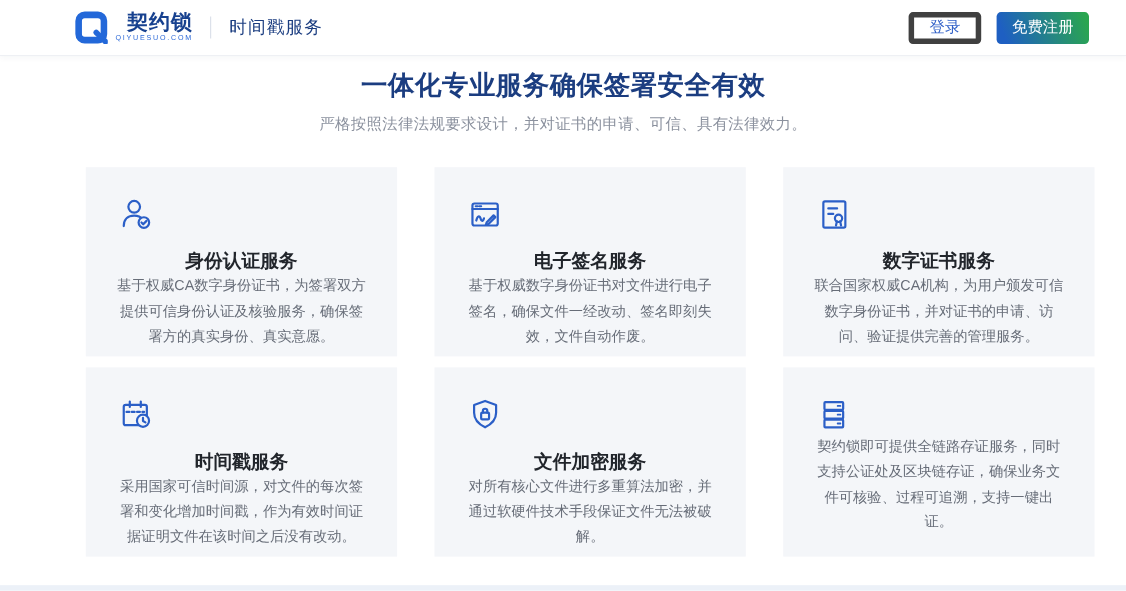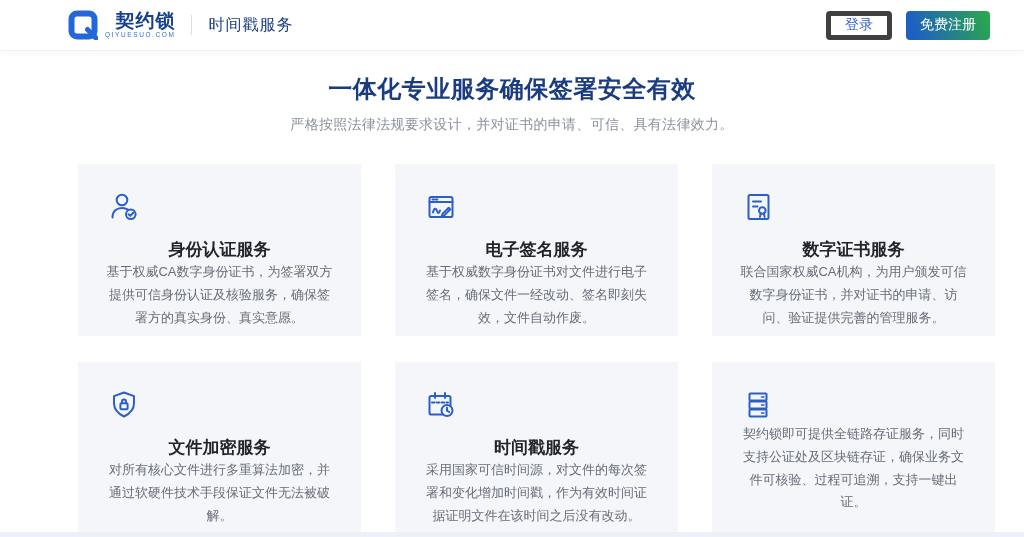--- a/index.html
+++ b/index.html
@@ -38,34 +38,34 @@
     margin-right: 14px;
   }
   .btn-register {
     width: 84px; border: none; color: #ffffff;
     background: linear-gradient(70deg, #1e5fc2 10%, #2aa64f 95%);
   }
 
   
   .hero { text-align: center; }
   .hero-title {
-    margin-top: 22px;
+    margin-top: 10px;
     font-size: 24px; font-weight: bold;
     color: #1b3d80; letter-spacing: 0.5px;
   }
   .hero-subtitle {
     margin-top: 11px;
     font-size: 14px; color: #8b919e; letter-spacing: 0.3px;
   }
 
   
   .services {
     display: grid;
     grid-template-columns: repeat(3, 283px);
-    gap: 26px 34px;
+    gap: 10px 34px;
     margin: 30px 0 0 78px;
   }
   .card {
     width: 283px; height: 172px;
     background: #f4f6f9;
     padding: 25px 28px 0 28px;
   }
   .card-icon { display: block; width: 36px; height: 36px; }
   .card-icon svg { display: block; }
   .card-title {
@@ -148,41 +148,41 @@
           <path d="M20.8,24.3 l-0.8,3.6 M23.8,24.3 l0.8,3.6"></path>
         </svg>
       </span>
       <h3 class="card-title">数字证书服务</h3>
       <p class="card-desc">联合国家权威CA机构，为用户颁发可信数字身份证书，并对证书的申请、访问、验证提供完善的管理服务。</p>
     </div>
 
     <div class="card">
       <span class="card-icon">
         <svg width="36" height="36" viewBox="0 0 36 36" fill="none" stroke="#2b5fc7" stroke-width="2" stroke-linecap="round" stroke-linejoin="round">
-          <path d="M18,5.5 l10,3.6 v7.2 c0,6.6 -4.6,10.6 -10,13.2 c-5.4,-2.6 -10,-6.6 -10,-13.2 v-7.2 z"></path>
-          <rect x="14.4" y="16.2" width="7.2" height="6" rx="1"></rect>
-          <path d="M16,16.2 v-1.6 a2,2 0 0 1 4,0 v1.6"></path>
-        </svg>
-      </span>
-      <h3 class="card-title">文件加密服务</h3>
-      <p class="card-desc">对所有核心文件进行多重算法加密，并通过软硬件技术手段保证文件无法被破解。</p>
-    </div>
-
-    <div class="card">
-      <span class="card-icon">
-        <svg width="36" height="36" viewBox="0 0 36 36" fill="none" stroke="#2b5fc7" stroke-width="2" stroke-linecap="round" stroke-linejoin="round">
           <rect x="6.5" y="9" width="21" height="18.5" rx="1.8"></rect>
           <path d="M12,6 v5 M22,6 v5"></path>
           <path d="M9,15.5 h16" stroke-dasharray="2.6 2.2"></path>
           <circle cx="24" cy="23.5" r="5.5" fill="#f4f6f9"></circle>
           <path d="M24,20.8 v2.9 l2.2,1.3"></path>
         </svg>
       </span>
       <h3 class="card-title">时间戳服务</h3>
       <p class="card-desc">采用国家可信时间源，对文件的每次签署和变化增加时间戳，作为有效时间证据证明文件在该时间之后没有改动。</p>
+    </div>
+
+    <div class="card">
+      <span class="card-icon">
+        <svg width="36" height="36" viewBox="0 0 36 36" fill="none" stroke="#2b5fc7" stroke-width="2" stroke-linecap="round" stroke-linejoin="round">
+          <path d="M18,5.5 l10,3.6 v7.2 c0,6.6 -4.6,10.6 -10,13.2 c-5.4,-2.6 -10,-6.6 -10,-13.2 v-7.2 z"></path>
+          <rect x="14.4" y="16.2" width="7.2" height="6" rx="1"></rect>
+          <path d="M16,16.2 v-1.6 a2,2 0 0 1 4,0 v1.6"></path>
+        </svg>
+      </span>
+      <h3 class="card-title">文件加密服务</h3>
+      <p class="card-desc">对所有核心文件进行多重算法加密，并通过软硬件技术手段保证文件无法被破解。</p>
     </div>
 
     <div class="card">
       <span class="card-icon">
         <svg width="36" height="36" viewBox="0 0 36 36" fill="none" stroke="#2b5fc7" stroke-width="2" stroke-linecap="round" stroke-linejoin="round">
           <rect x="9.5" y="6.5" width="17" height="7" rx="0.8"></rect>
           <rect x="9.5" y="14.5" width="17" height="7" rx="0.8"></rect>
           <rect x="9.5" y="22.5" width="17" height="7" rx="0.8"></rect>
           <path d="M21.5,10 h2.5 M21.5,18 h2.5 M21.5,26 h2.5" stroke-width="1.6"></path>
         </svg>

